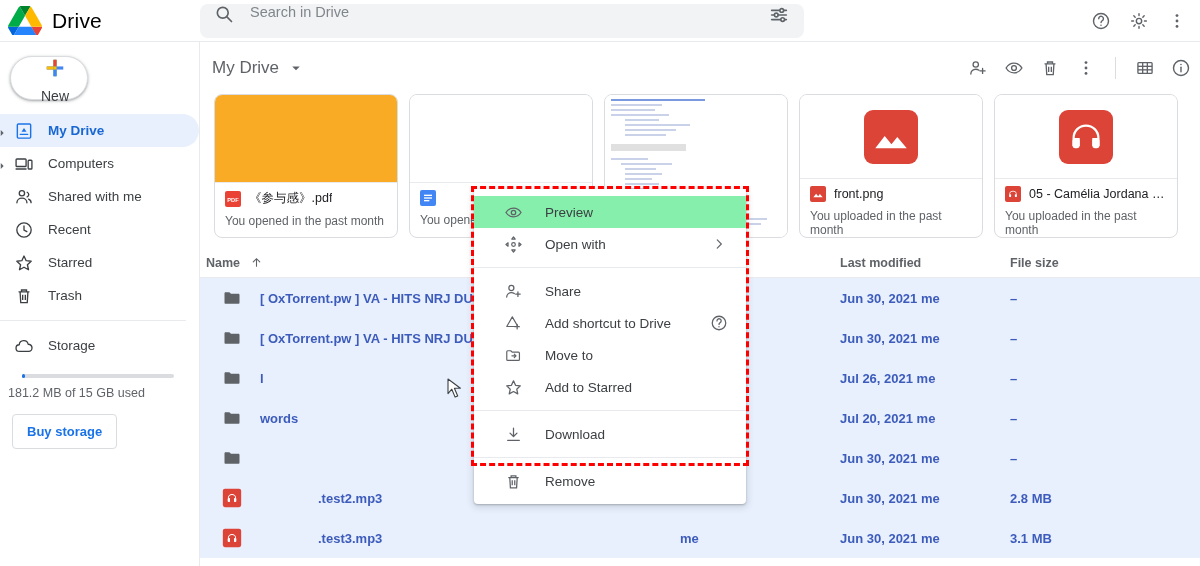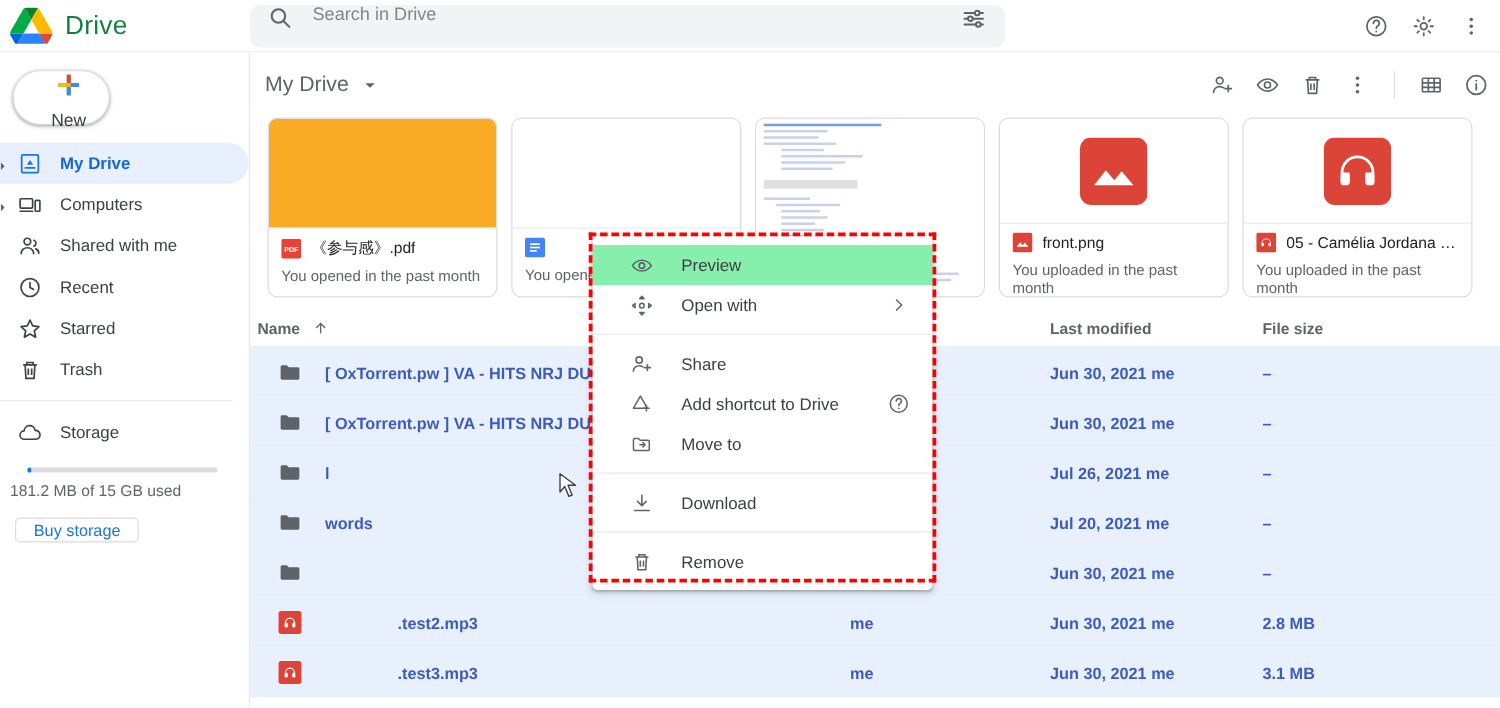--- a/index.html
+++ b/index.html
@@ -13,21 +13,21 @@
   #app { position: relative; width: 1200px; height: 566px; }
 
   
   .header {
     position: absolute; top: 0; left: 0; width: 1200px; height: 42px;
     background: #fff; display: flex; align-items: center;
     border-bottom: 1px solid #e8eaed;
   }
   .brand { display: flex; align-items: center; width: 200px; padding-left: 8px; gap: 10px; }
   .drive-logo { width: 34px; height: 30px; flex: 0 0 auto; }
-  .brand-name { font-size: 21px; color: #15803d; letter-spacing: .2px; }
+  .brand-name { font-size: 21px; color: #000000; letter-spacing: .2px; }
 
   .searchwrap {
     position: absolute; left: 200px; top: 4px;
     width: 604px; height: 34px;
     background: #f1f3f4; border-radius: 8px;
     display: flex; align-items: flex-start; padding: 0 14px;
   }
   .searchwrap .sicon { width: 20px; height: 20px; flex: 0 0 auto; color: #5f6368; }
   .searchinput {
     flex: 1; border: 0; outline: 0; background: transparent;
@@ -69,23 +69,23 @@
   .nav-item .ni-icon { width: 20px; height: 20px; margin: 0 14px 0 8px; flex: 0 0 auto; }
   .nav-item.active .ni-icon { color: #1a73e8; }
   .caret { position: absolute; left: -3px; width: 10px; height: 10px; color: #5f6368; }
 
   .nav-sep { height: 1px; background: #e8eaed; margin: 8px 0 8px 0; width: 186px; }
 
   .storage-bar-wrap { margin: 12px 0 0 22px; width: 152px; height: 4px; background: #dadce0; border-radius: 2px; }
   .storage-bar-fill { height: 4px; background: #1a73e8; border-radius: 2px; width: 4px; }
   .storage-text { margin: 8px 0 0 8px; font-size: 12.5px; color: #5f6368; }
   .buybtn {
-    margin: 14px 0 0 12px; height: 20px; padding: 0 14px;
+    margin: 14px 0 0 12px; height: 35px; padding: 0 14px;
     border: 1px solid #dadce0; border-radius: 4px; background: #fff;
-    color: #1a73e8; font-size: 13px; font-weight: normal; cursor: pointer;
+    color: #1a73e8; font-size: 13px; font-weight: bold; cursor: pointer;
     font-family: "Liberation Sans", sans-serif;
   }
 
   
   .main { position: absolute; left: 200px; top: 42px; width: 1000px; height: 524px; background: #fff; }
 
   .subbar { height: 52px; display: flex; align-items: center; padding: 0 6px 0 6px; position: relative; }
   .crumb { font-size: 17px; color: #5f6368; padding-left: 6px; cursor: pointer; }
   .crumb-caret { width: 18px; height: 18px; color: #5f6368; margin-left: 8px; cursor: pointer; }
   .subbar-tools { position: absolute; right: 2px; display: flex; align-items: center; gap: 2px; }
@@ -692,20 +692,28 @@
     <div class="ctx-item">
       <span class="ci">
         <svg viewBox="0 0 24 24" fill="none" stroke="currentColor" stroke-width="1.5">
           <path d="M3.5 7.2c0-.7.5-1.2 1.2-1.2h3.8l1.8 1.8h8c.7 0 1.2.5 1.2 1.2v8c0 .7-.5 1.2-1.2 1.2H4.7c-.7 0-1.2-.5-1.2-1.2z" stroke-linejoin="round"></path>
           <path d="M10 12.4h5M13 10.2l2.2 2.2-2.2 2.2" stroke-linecap="round" stroke-linejoin="round"></path>
         </svg>
       </span>
       <span class="ctx-label">Move to</span>
     </div>
 
+    <div class="ctx-item">
+      <span class="ci">
+        <svg viewBox="0 0 24 24" fill="none" stroke="currentColor" stroke-width="1.6" stroke-linejoin="round">
+          <path d="M12 3.6l2.6 5.6 6 .7-4.5 4.2 1.3 6-5.4-3-5.4 3 1.3-6L3.4 9.9l6-.7z"></path>
+        </svg>
+      </span>
+      <span class="ctx-label">Add to Starred</span>
+    </div>
 
     <div class="ctx-sep"></div>
 
     <div class="ctx-item">
       <span class="ci">
         <svg viewBox="0 0 24 24" fill="none" stroke="currentColor" stroke-width="1.6" stroke-linecap="round" stroke-linejoin="round">
           <path d="M12 4v10M7.6 10.2L12 14.6l4.4-4.4M4.6 19.4h14.8"></path>
         </svg>
       </span>
       <span class="ctx-label">Download</span>

